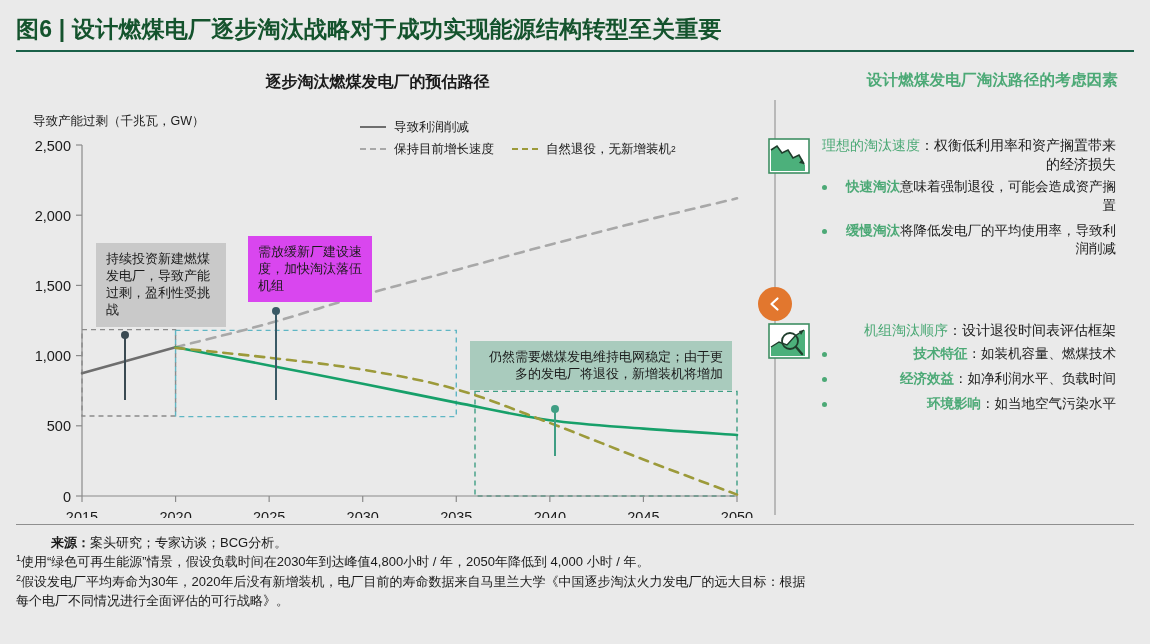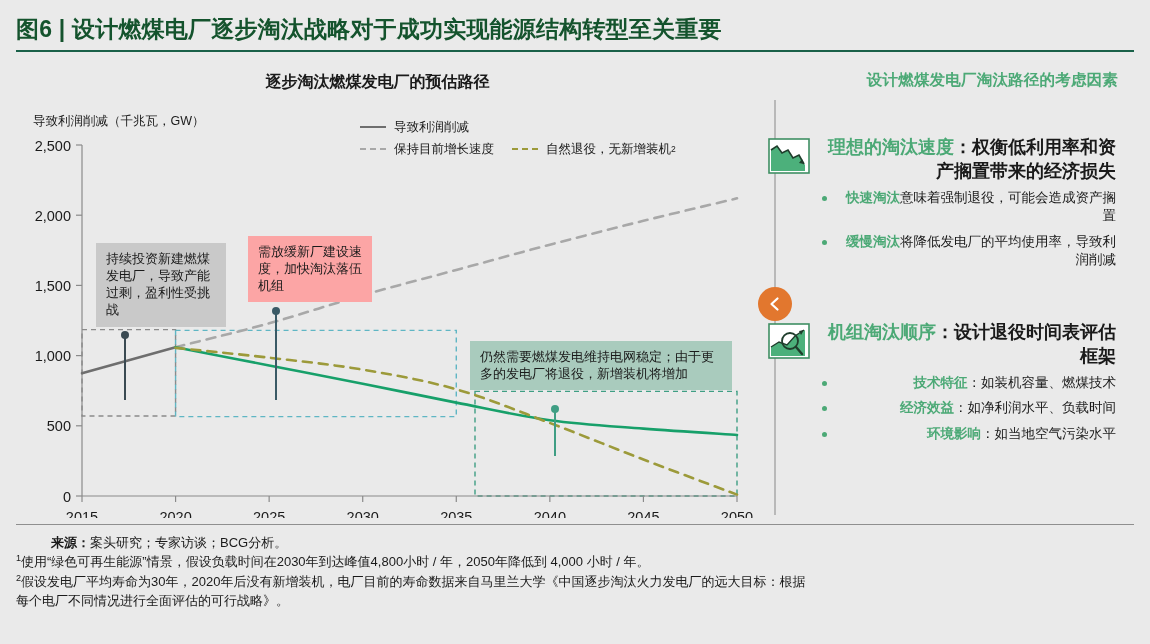--- a/index.html
+++ b/index.html
@@ -118,26 +118,26 @@
   
   .callout {
     position: absolute;
     box-sizing: border-box;
     padding: 7px 9px 8px 10px;
     font-size: 13px;
     line-height: 1.32;
     color: #1a1a1a;
   }
   .callout-gray  { background: #c9c9c9; }
-  .callout-blue  { background: #fca5a5; }
+  .callout-blue  { background: #d946ef; }
   .callout-green { background: #a9cbbd; }
 
   .c1 { left: 96px;  top: 185px; width: 130px; }
   .c2 { left: 248px; top: 178px; width: 124px; }
-  .c3 { left: 470px; top: 283px; width: 262px; }
+  .c3 { left: 470px; top: 283px; width: 262px; text-align: right; }
 
   .leader {
     position: absolute;
     width: 1.6px;
   }
   .leader-dot {
     position: absolute;
     width: 8px;
     height: 8px;
     border-radius: 50%;
@@ -195,22 +195,22 @@
   .rp-block-2 { top: 251px; }
   .rp-icon {
     flex: none;
     width: 42px;
     height: 36px;
     margin-right: 10px;
     margin-top: 2px;
   }
   .rp-body { flex: 1; }
   .rp-heading {
-    font-size: 18px;
-    font-weight: bold;
+    font-size: 14px;
+    font-weight: normal;
     line-height: 1.33;
     color: #1a1a1a;
   }
   .rp-heading .accent { color: #4ca976; }
   .rp-bullets {
     margin: 5px 0 0 0;
     padding: 0;
     list-style: none;
   }
   .rp-bullets li {
@@ -265,21 +265,21 @@
 <div id="root">
 
   <div class="header">
     <div class="header-title">图6 | 设计燃煤电厂逐步淘汰战略对于成功实现能源结构转型至关重要</div>
   </div>
   <div class="header-rule"></div>
 
   <div class="chart-panel">
 
     <div class="chart-title">逐步淘汰燃煤发电厂的预估路径</div>
-    <div class="axis-label">导致利润削减（千兆瓦，GW）</div>
+    <div class="axis-label">导致产能过剩（千兆瓦，GW）</div>
 
     <div class="legend">
       <div class="legend-row">
         <div class="legend-item col1">
           <span class="lg-swatch lg-solid-gray"></span>
           <span class="lg-label">导致利润削减</span>
         </div>
       </div>
       <div class="legend-row">
         <div class="legend-item col1">

